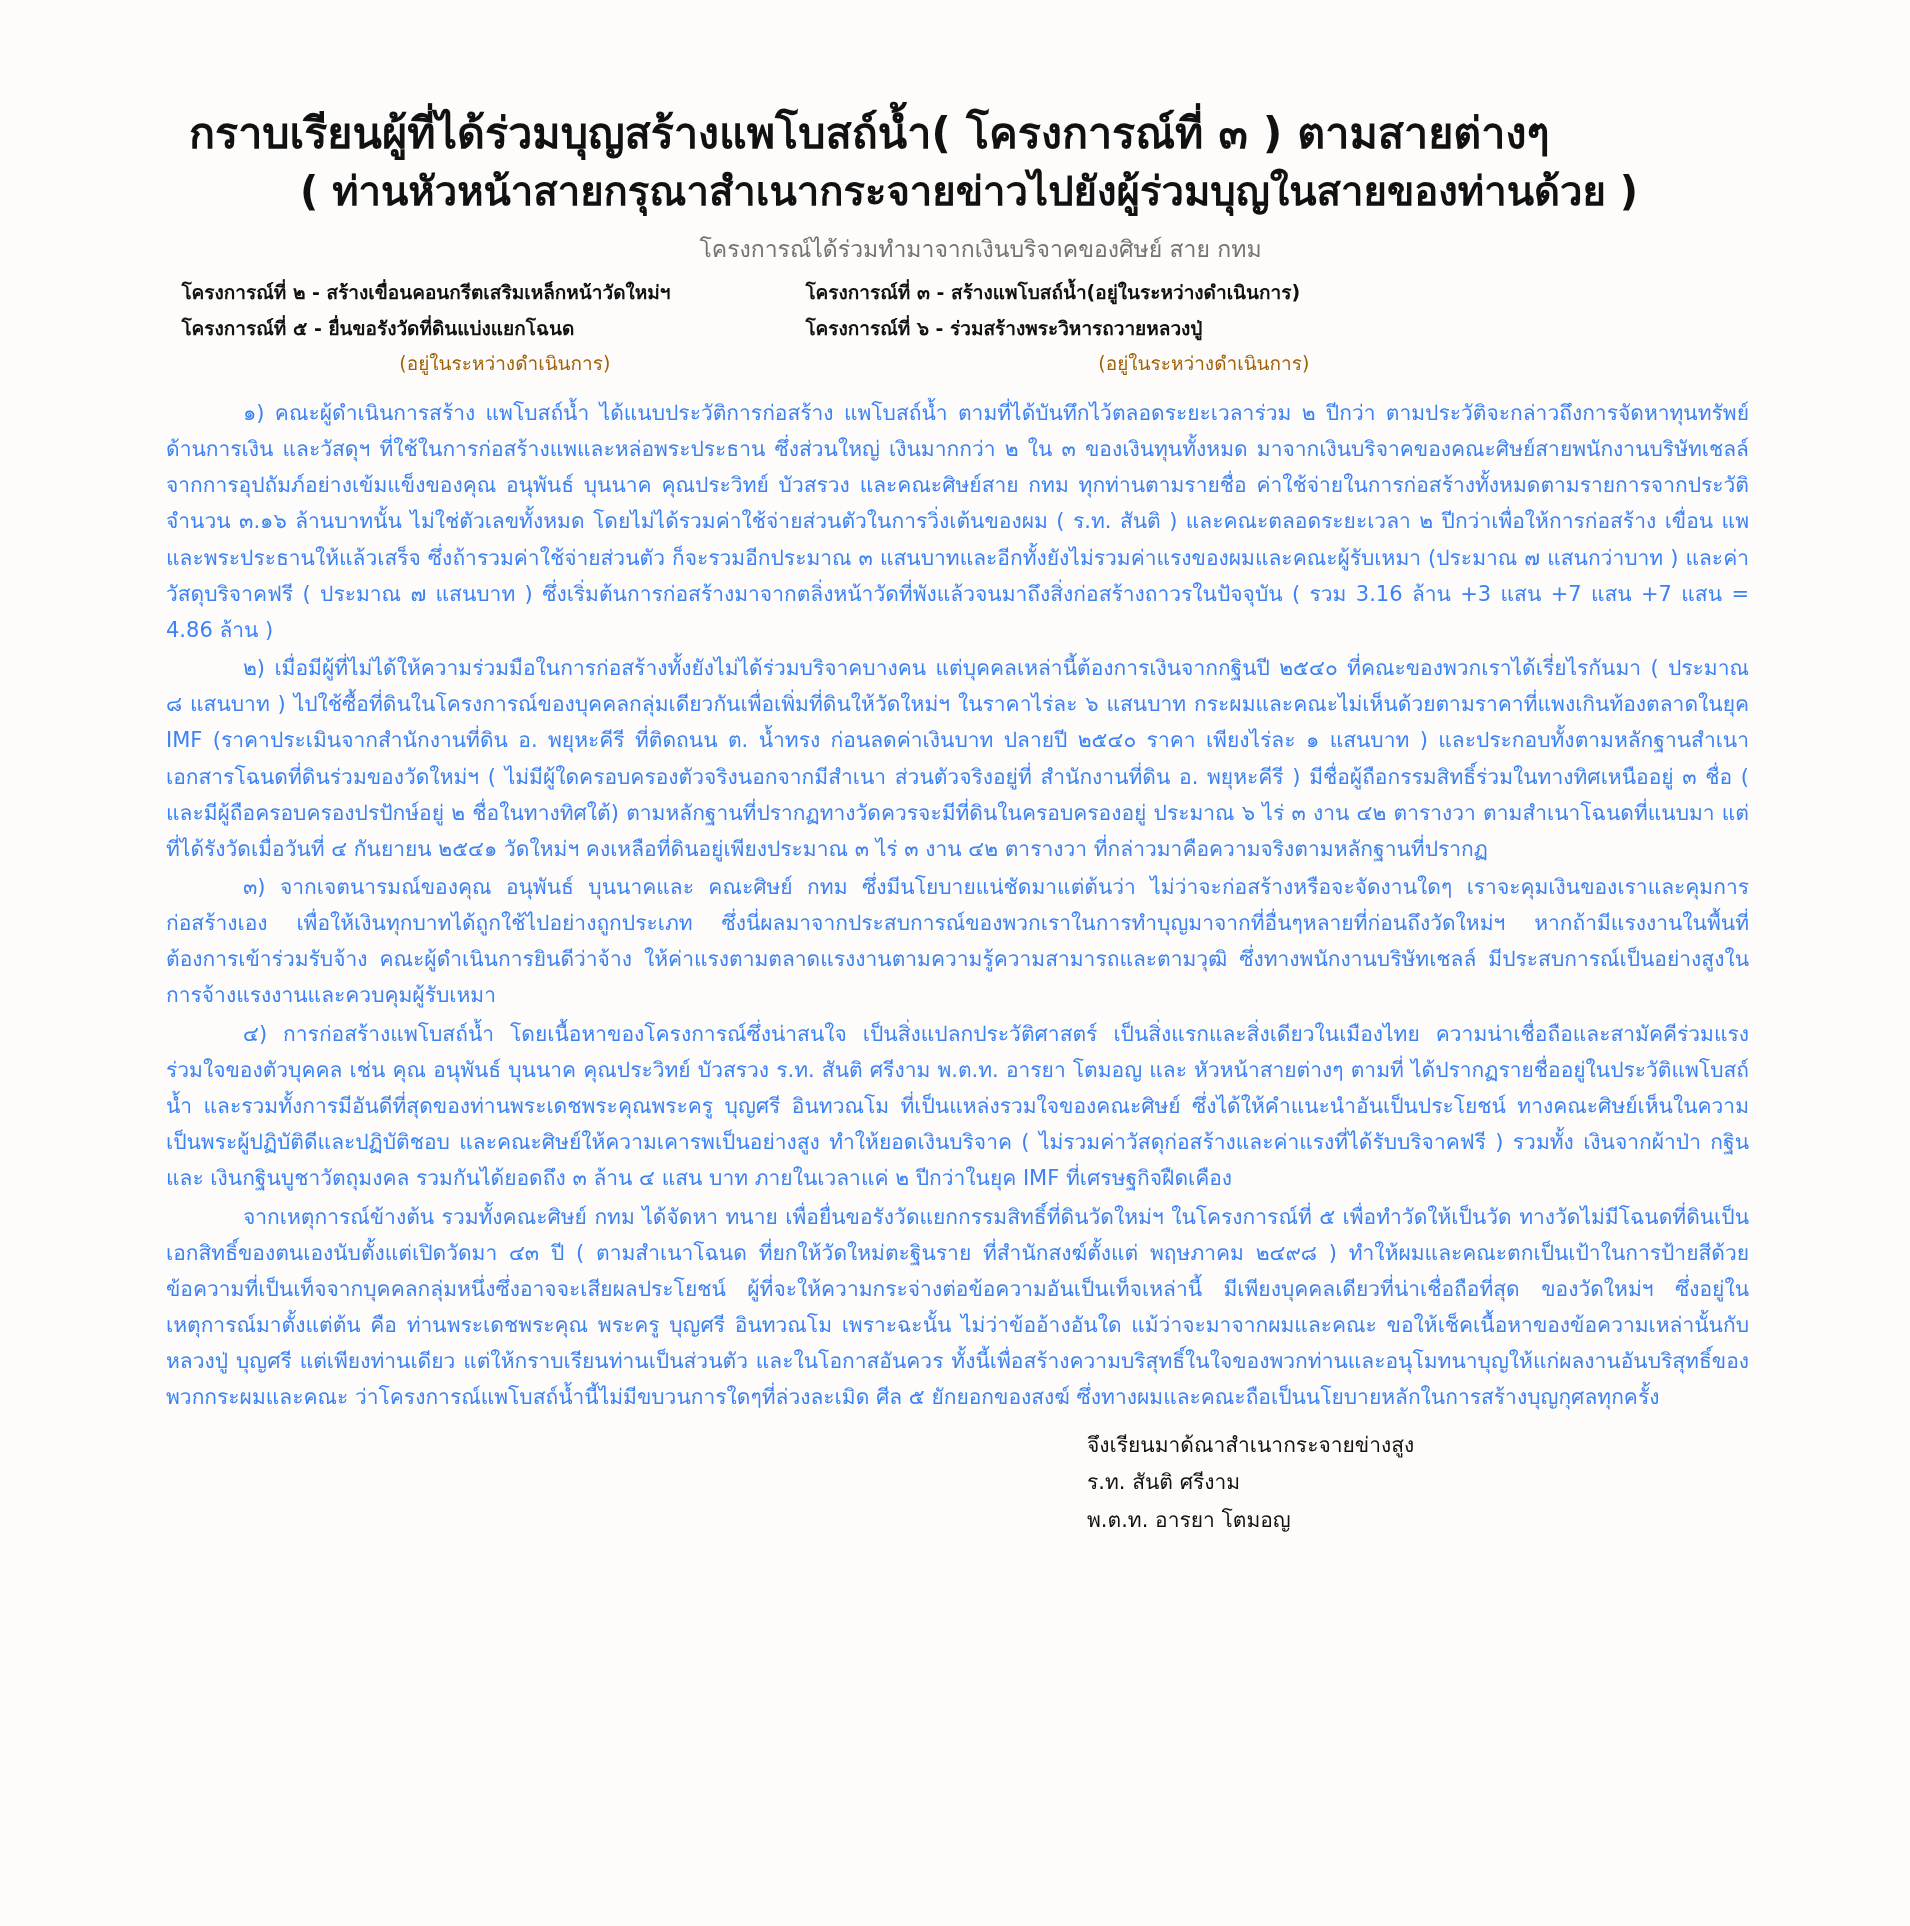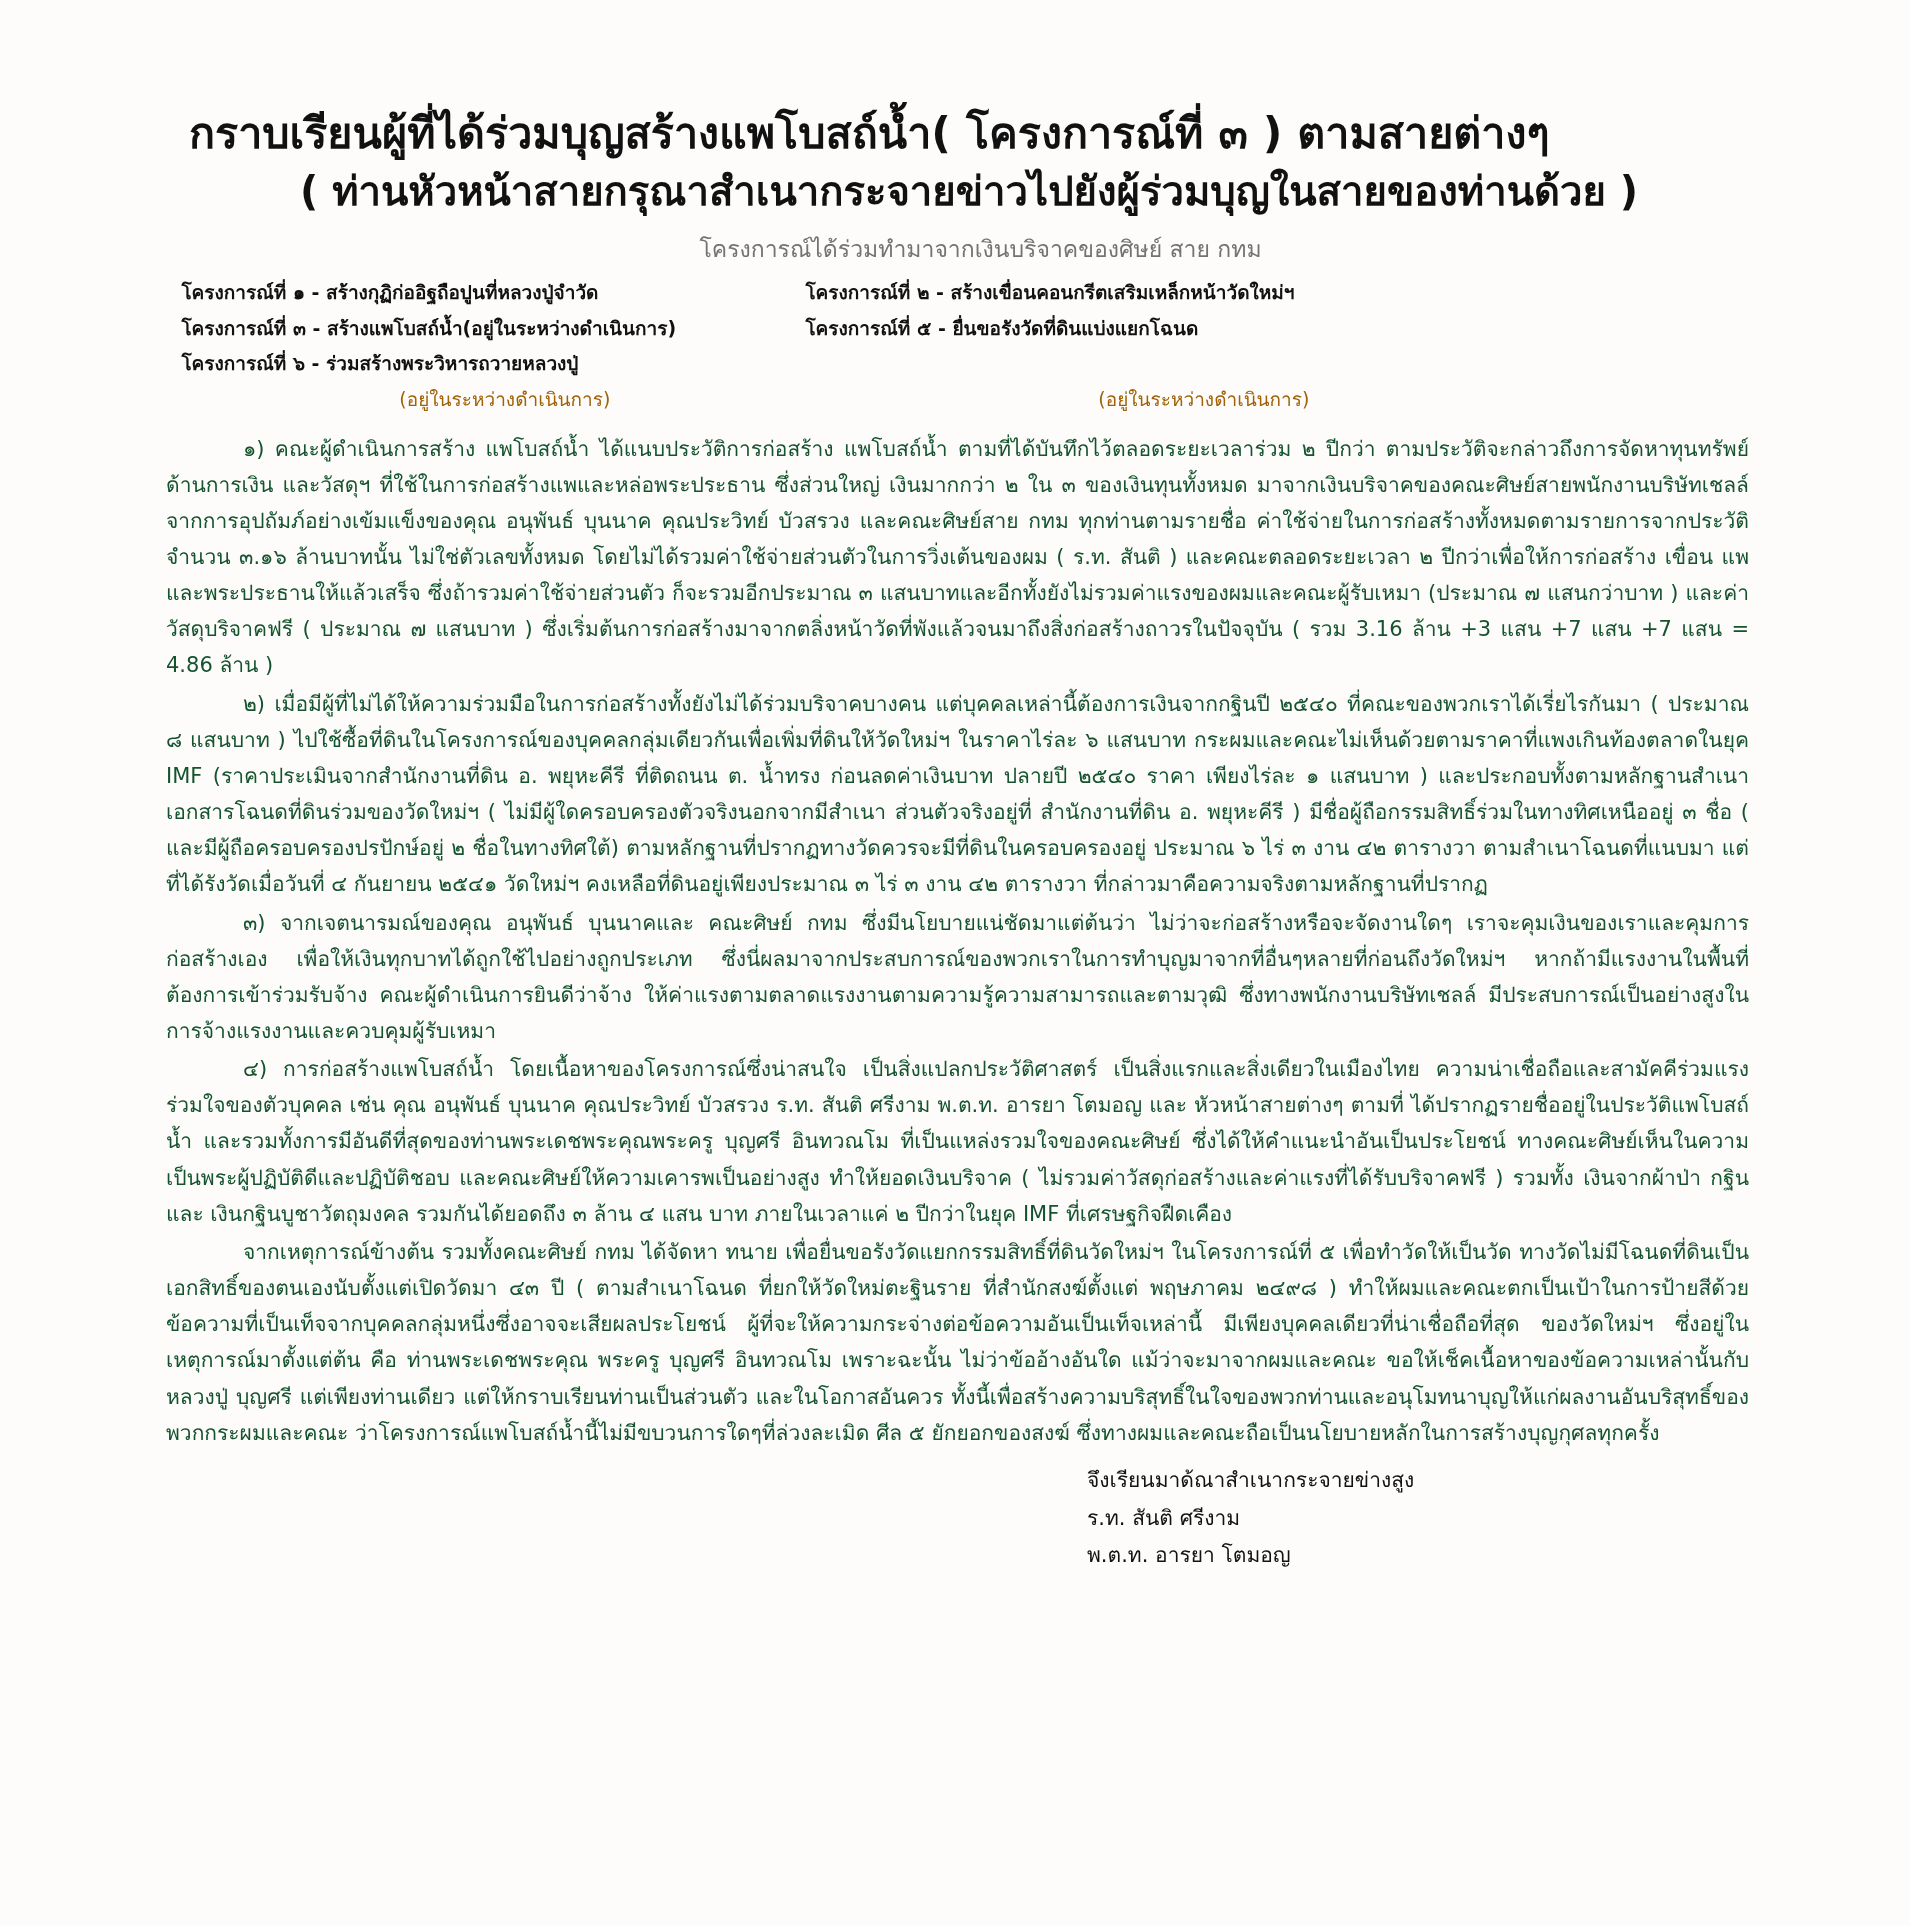--- a/index.html
+++ b/index.html
@@ -81,21 +81,21 @@
     color: #a16207;
     gap: 40px;
   }
   .proj-note-row .cell {
     text-align: center;
     padding-left: 46px;
   }
   p.body {
     font-size: 21px;
     line-height: 1.72;
-    color: #14532d;
+    color: #3b82f6;
     margin: 0 0 2.3px 0;
     text-align: justify;
     text-indent: 77px;
     text-justify: inter-word;
   }
   .signoff {
     margin-top: 11.6px;
     padding-left: 921px;
     font-size: 21px;
     line-height: 1.78;
@@ -108,21 +108,20 @@
 <div class="page">
   <div class="paper"></div>
 
   <div class="content">
 
     <h1 class="title1">กราบเรียนผู้ที่ได้ร่วมบุญสร้างแพโบสถ์น้ำ( โครงการณ์ที่ ๓ ) ตามสายต่างๆ</h1>
     <h2 class="title2">( ท่านหัวหน้าสายกรุณาสำเนากระจายข่าวไปยังผู้ร่วมบุญในสายของท่านด้วย )</h2>
     <div class="subtitle">โครงการณ์ได้ร่วมทำมาจากเงินบริจาคของศิษย์ สาย กทม</div>
 
     <div class="proj-grid">
-      <div class="cell">โครงการณ์ที่ ๑ - สร้างกุฏิก่ออิฐถือปูนที่หลวงปู่จำวัด</div>
       <div class="cell">โครงการณ์ที่ ๒ - สร้างเขื่อนคอนกรีตเสริมเหล็กหน้าวัดใหม่ฯ</div>
       <div class="cell">โครงการณ์ที่ ๓ - สร้างแพโบสถ์น้ำ(อยู่ในระหว่างดำเนินการ)</div>
       <div class="cell">โครงการณ์ที่ ๕ - ยื่นขอรังวัดที่ดินแบ่งแยกโฉนด</div>
       <div class="cell">โครงการณ์ที่ ๖ - ร่วมสร้างพระวิหารถวายหลวงปู่</div>
     </div>
 
     <div class="proj-note-row">
       <div class="cell">(อยู่ในระหว่างดำเนินการ)</div>
       <div class="cell">(อยู่ในระหว่างดำเนินการ)</div>
     </div>

